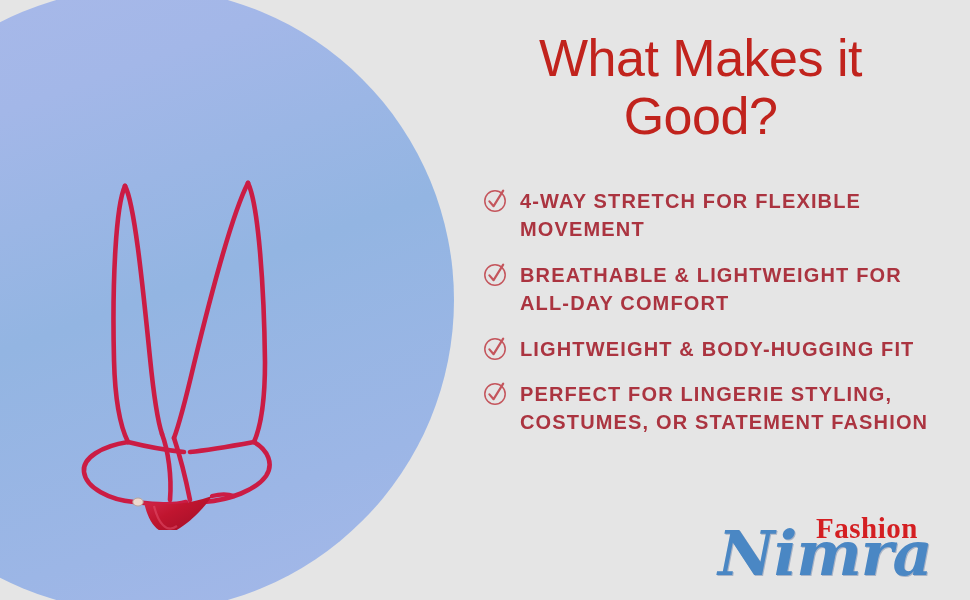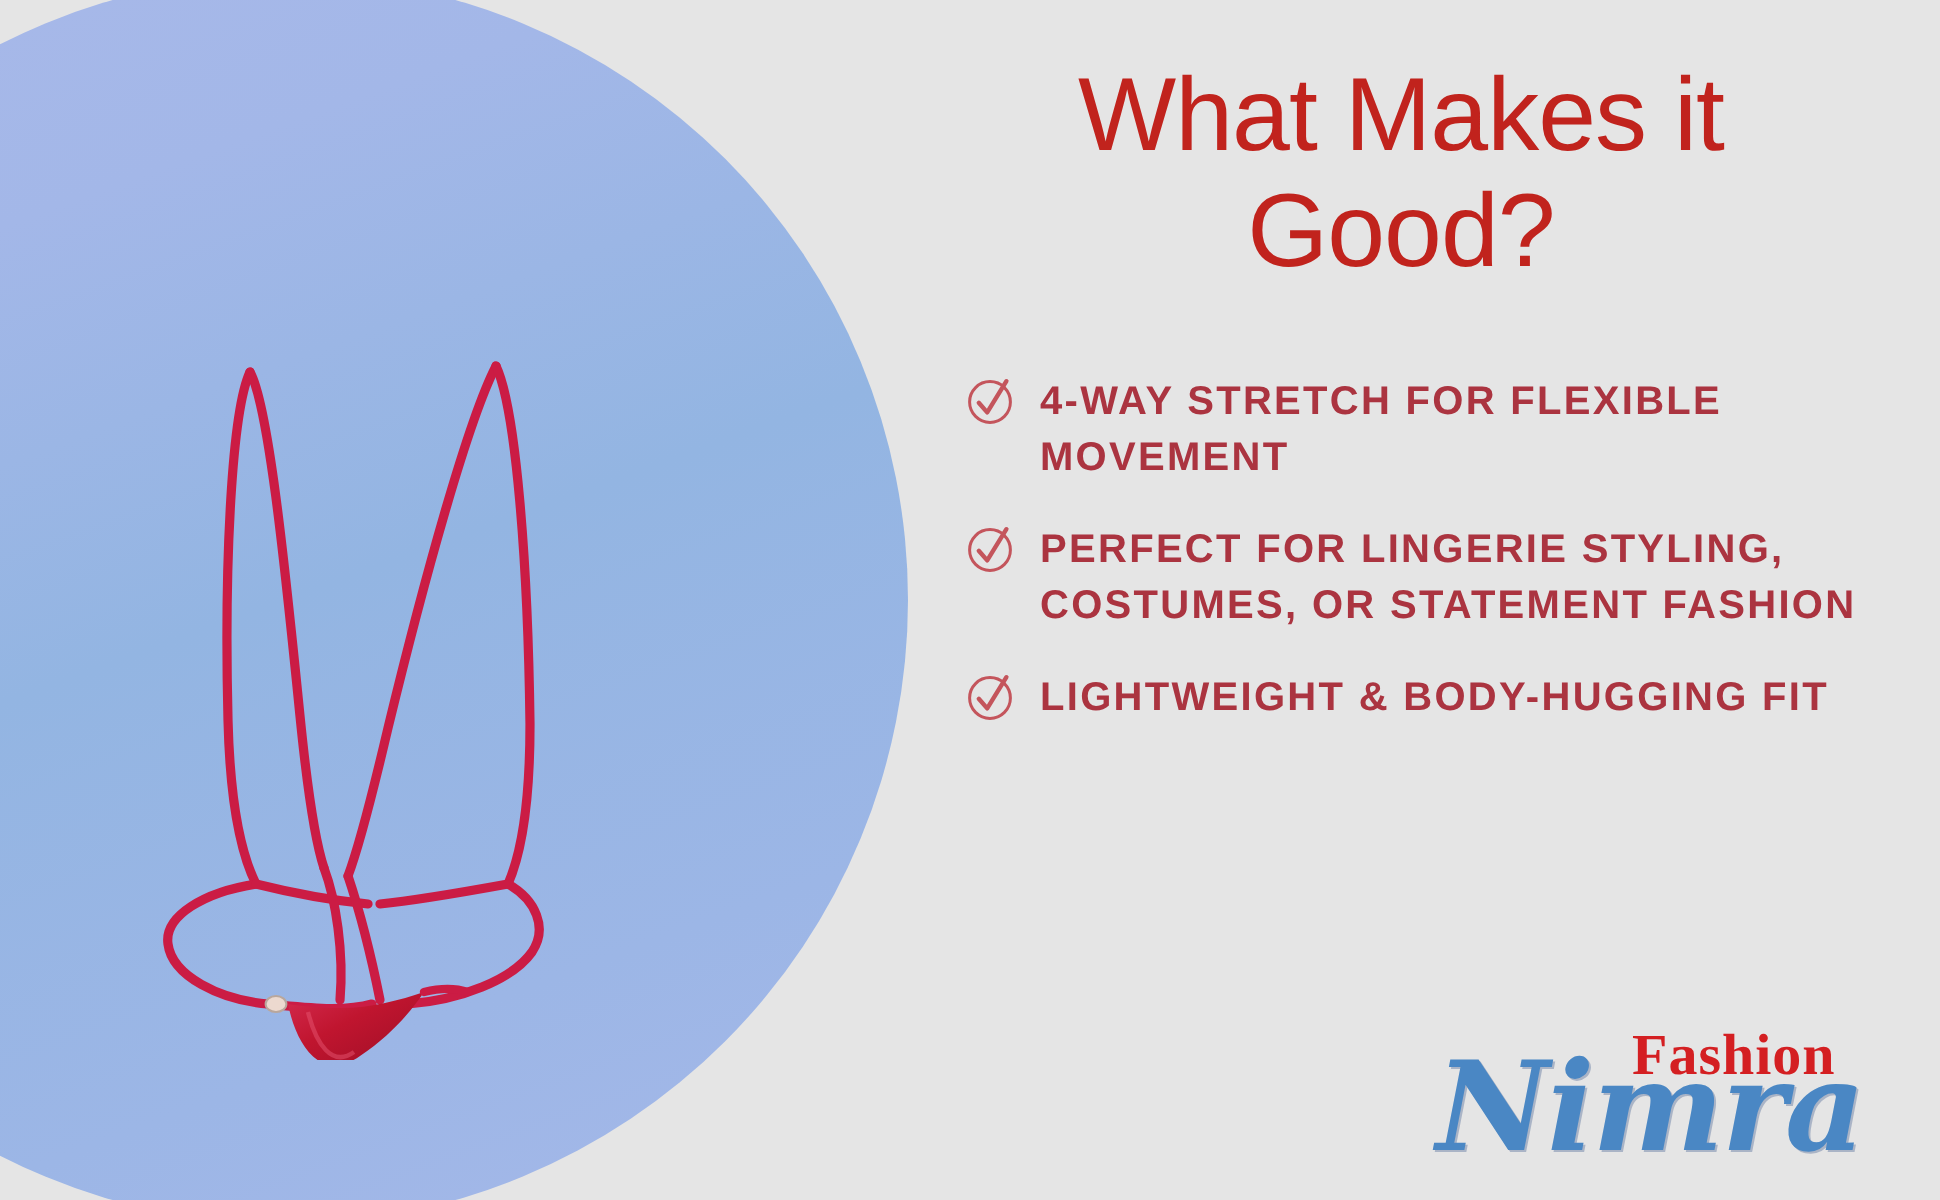--- a/index.html
+++ b/index.html
@@ -181,39 +181,48 @@
       <div class="feature">
         <span class="check-icon">
           <svg viewBox="0 0 26 26" xmlns="http://www.w3.org/2000/svg">
             <circle cx="13" cy="14" r="10.2" fill="none" stroke="#c4555c" stroke-width="1.5"></circle>
             <path d="M7.4 14.4 L11.6 19.2 L21.2 3.6" fill="none" stroke="#c4555c" stroke-width="2.2" stroke-linecap="round" stroke-linejoin="round"></path>
           </svg>
         </span>
         <span class="feature-text">4-Way Stretch for Flexible Movement</span>
       </div>
 
+      <div class="feature">
+        <span class="check-icon">
+          <svg viewBox="0 0 26 26" xmlns="http://www.w3.org/2000/svg">
+            <circle cx="13" cy="14" r="10.2" fill="none" stroke="#c4555c" stroke-width="1.5"></circle>
+            <path d="M7.4 14.4 L11.6 19.2 L21.2 3.6" fill="none" stroke="#c4555c" stroke-width="2.2" stroke-linecap="round" stroke-linejoin="round"></path>
+          </svg>
+        </span>
+        <span class="feature-text">Breathable &amp; Lightweight for All-Day Comfort</span>
+      </div>
+
+      <div class="feature">
+        <span class="check-icon">
+          <svg viewBox="0 0 26 26" xmlns="http://www.w3.org/2000/svg">
+            <circle cx="13" cy="14" r="10.2" fill="none" stroke="#c4555c" stroke-width="1.5"></circle>
+            <path d="M7.4 14.4 L11.6 19.2 L21.2 3.6" fill="none" stroke="#c4555c" stroke-width="2.2" stroke-linecap="round" stroke-linejoin="round"></path>
+          </svg>
+        </span>
+        <span class="feature-text">Lightweight &amp; Body-Hugging Fit</span>
+      </div>
 
       <div class="feature">
         <span class="check-icon">
           <svg viewBox="0 0 26 26" xmlns="http://www.w3.org/2000/svg">
             <circle cx="13" cy="14" r="10.2" fill="none" stroke="#c4555c" stroke-width="1.5"></circle>
             <path d="M7.4 14.4 L11.6 19.2 L21.2 3.6" fill="none" stroke="#c4555c" stroke-width="2.2" stroke-linecap="round" stroke-linejoin="round"></path>
           </svg>
         </span>
         <span class="feature-text">Perfect for Lingerie Styling, Costumes, or Statement Fashion</span>
-      </div>
-
-      <div class="feature">
-        <span class="check-icon">
-          <svg viewBox="0 0 26 26" xmlns="http://www.w3.org/2000/svg">
-            <circle cx="13" cy="14" r="10.2" fill="none" stroke="#c4555c" stroke-width="1.5"></circle>
-            <path d="M7.4 14.4 L11.6 19.2 L21.2 3.6" fill="none" stroke="#c4555c" stroke-width="2.2" stroke-linecap="round" stroke-linejoin="round"></path>
-          </svg>
-        </span>
-        <span class="feature-text">Lightweight &amp; Body-Hugging Fit</span>
       </div>
 
 
     </div>
   </div>
 
   <div class="logo">
     <div class="logo-nimra">Nimra</div>
     <div class="logo-fashion">Fashion</div>
   </div>

